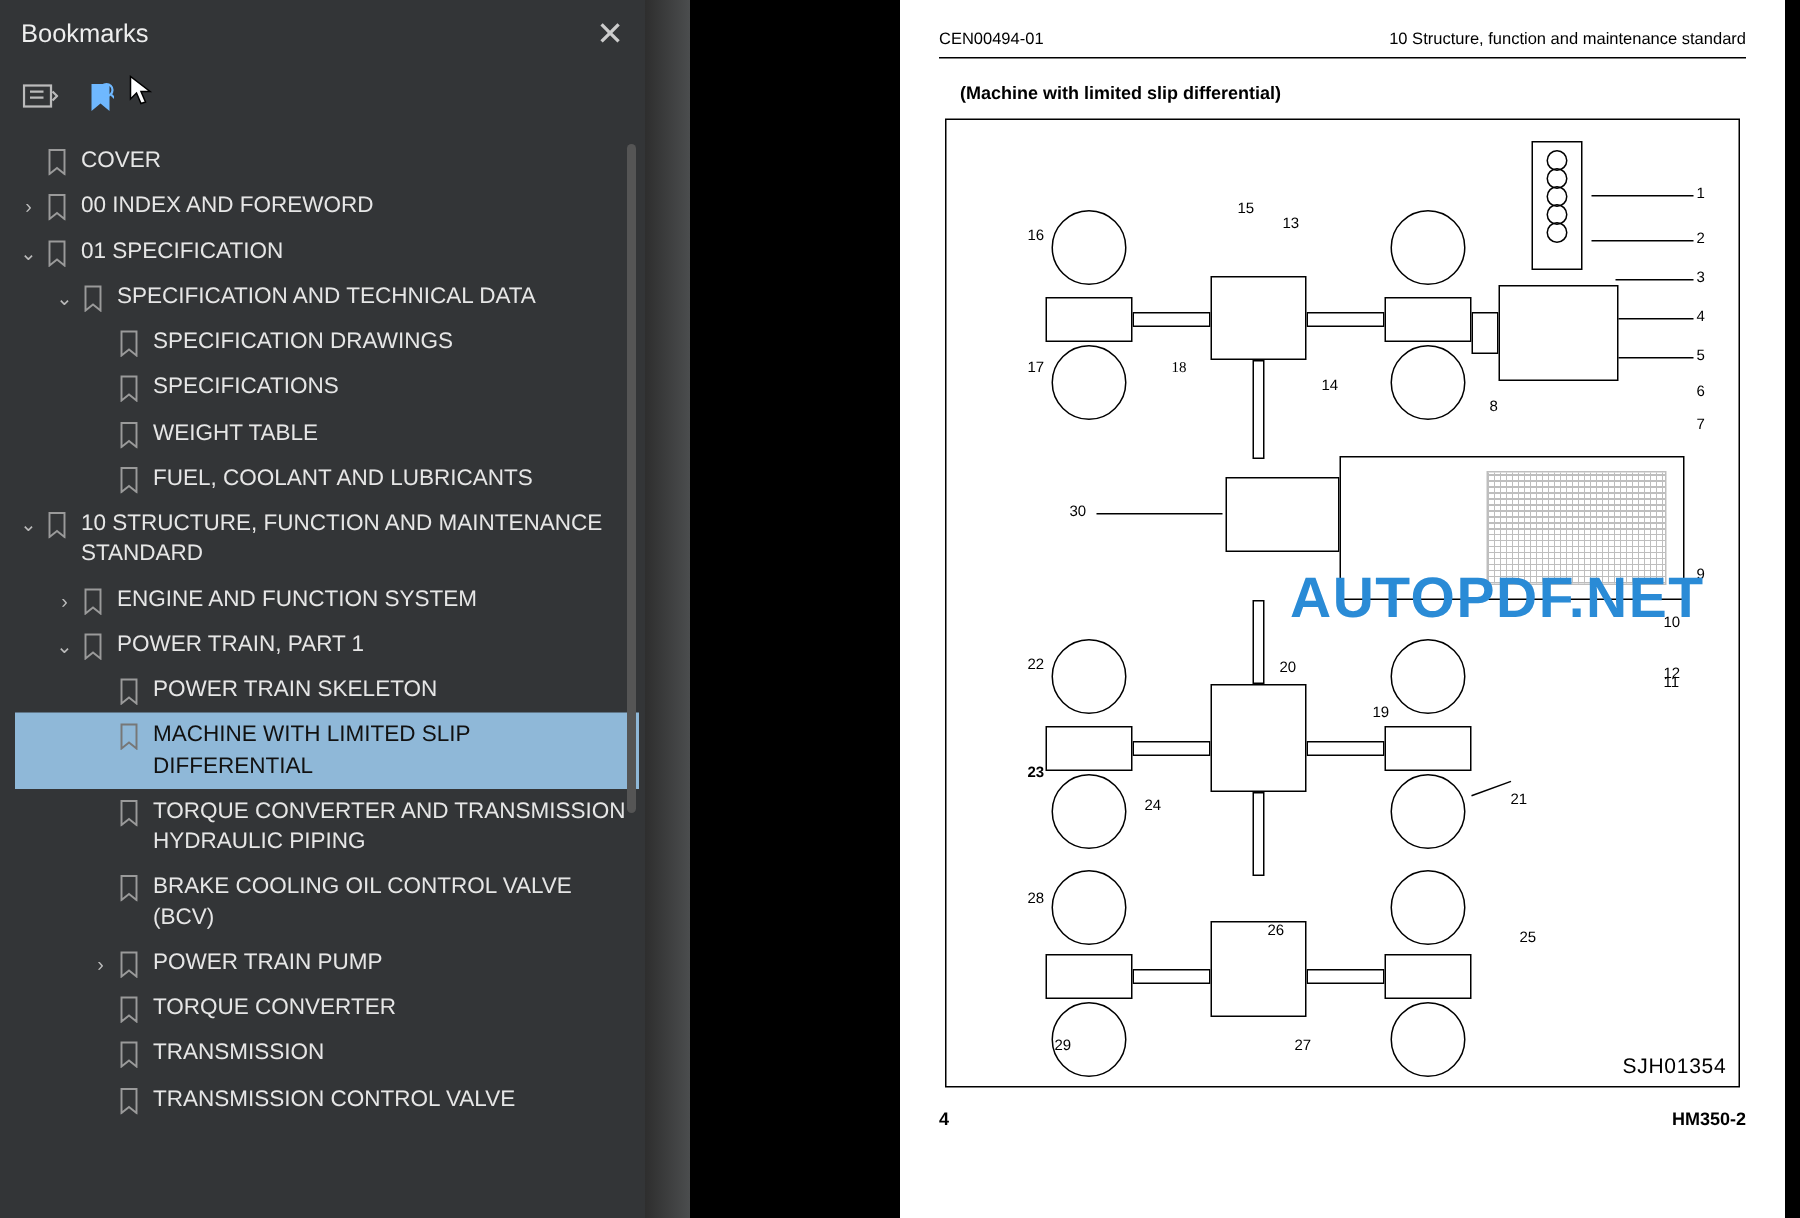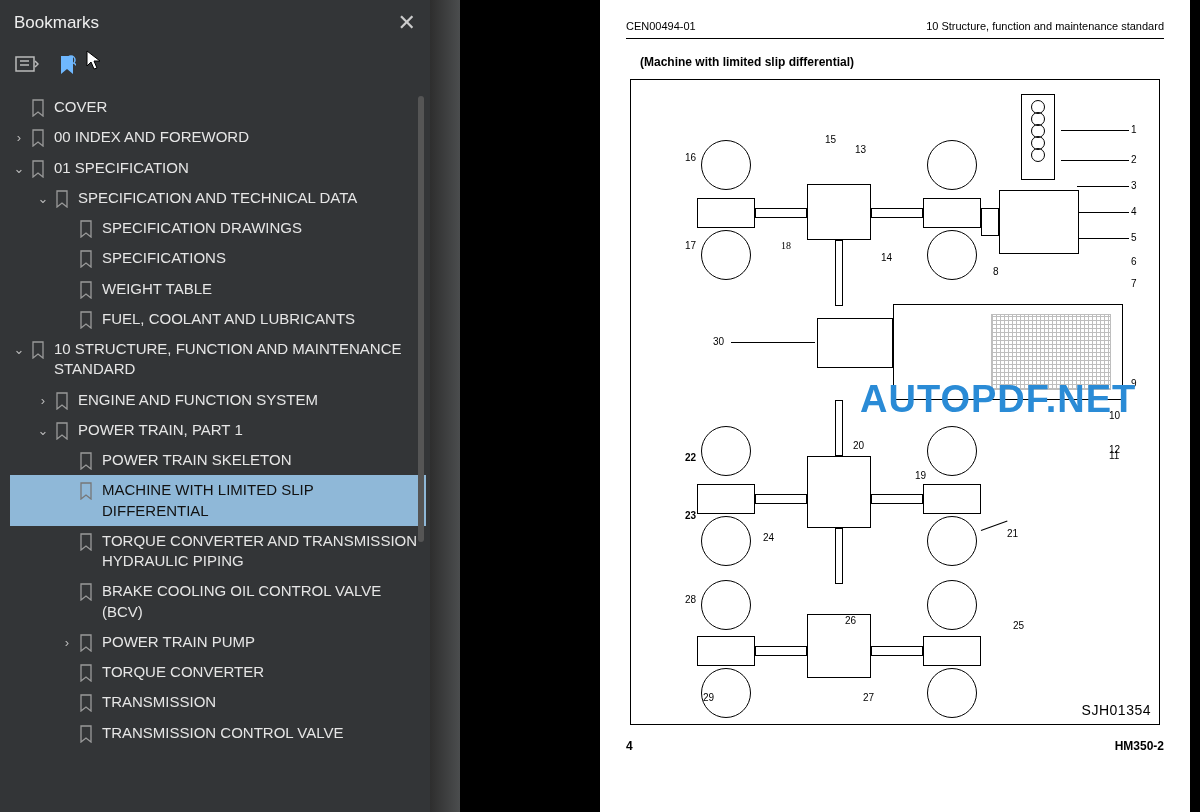--- a/index.html
+++ b/index.html
@@ -449,21 +449,21 @@
       <span class="num" style="left:478px;top:364px;">12</span>
       <span class="num" style="left:224px;top:64px;">13</span>
       <span class="num" style="left:250px;top:172px;">14</span>
       <span class="num" style="left:194px;top:54px;">15</span>
       <span class="num" style="left:54px; top:72px;">16</span>
       <span class="num" style="left:54px; top:160px;">17</span>
       <span class="num" style="left:150px;top:160px;font-family:Liberation Serif, serif;">18</span>
       <span class="num" style="left:284px;top:390px;">19</span>
       <span class="num" style="left:222px;top:360px;">20</span>
       <span class="num" style="left:376px;top:448px;text-align:right;">21</span>
-      <span class="num" style="left:54px; top:372px;font-weight:bold;">22</span>
+      <span class="num" style="left:54px; top:358px;">22</span>
       <span class="num" style="left:54px; top:430px;font-weight:bold;">23</span>
       <span class="num" style="left:132px;top:452px;">24</span>
       <span class="num" style="left:382px;top:540px;">25</span>
       <span class="num" style="left:214px;top:500px;margin-top:35px;">26</span>
       <span class="num" style="left:232px;top:612px;">27</span>
       <span class="num" style="left:54px; top:514px;">28</span>
       <span class="num" style="left:72px; top:612px;">29</span>
       <span class="num" style="left:82px; top:256px;">30</span>
 
       <div class="leader" style="left:430px;top:50px;width:68px;"></div>

